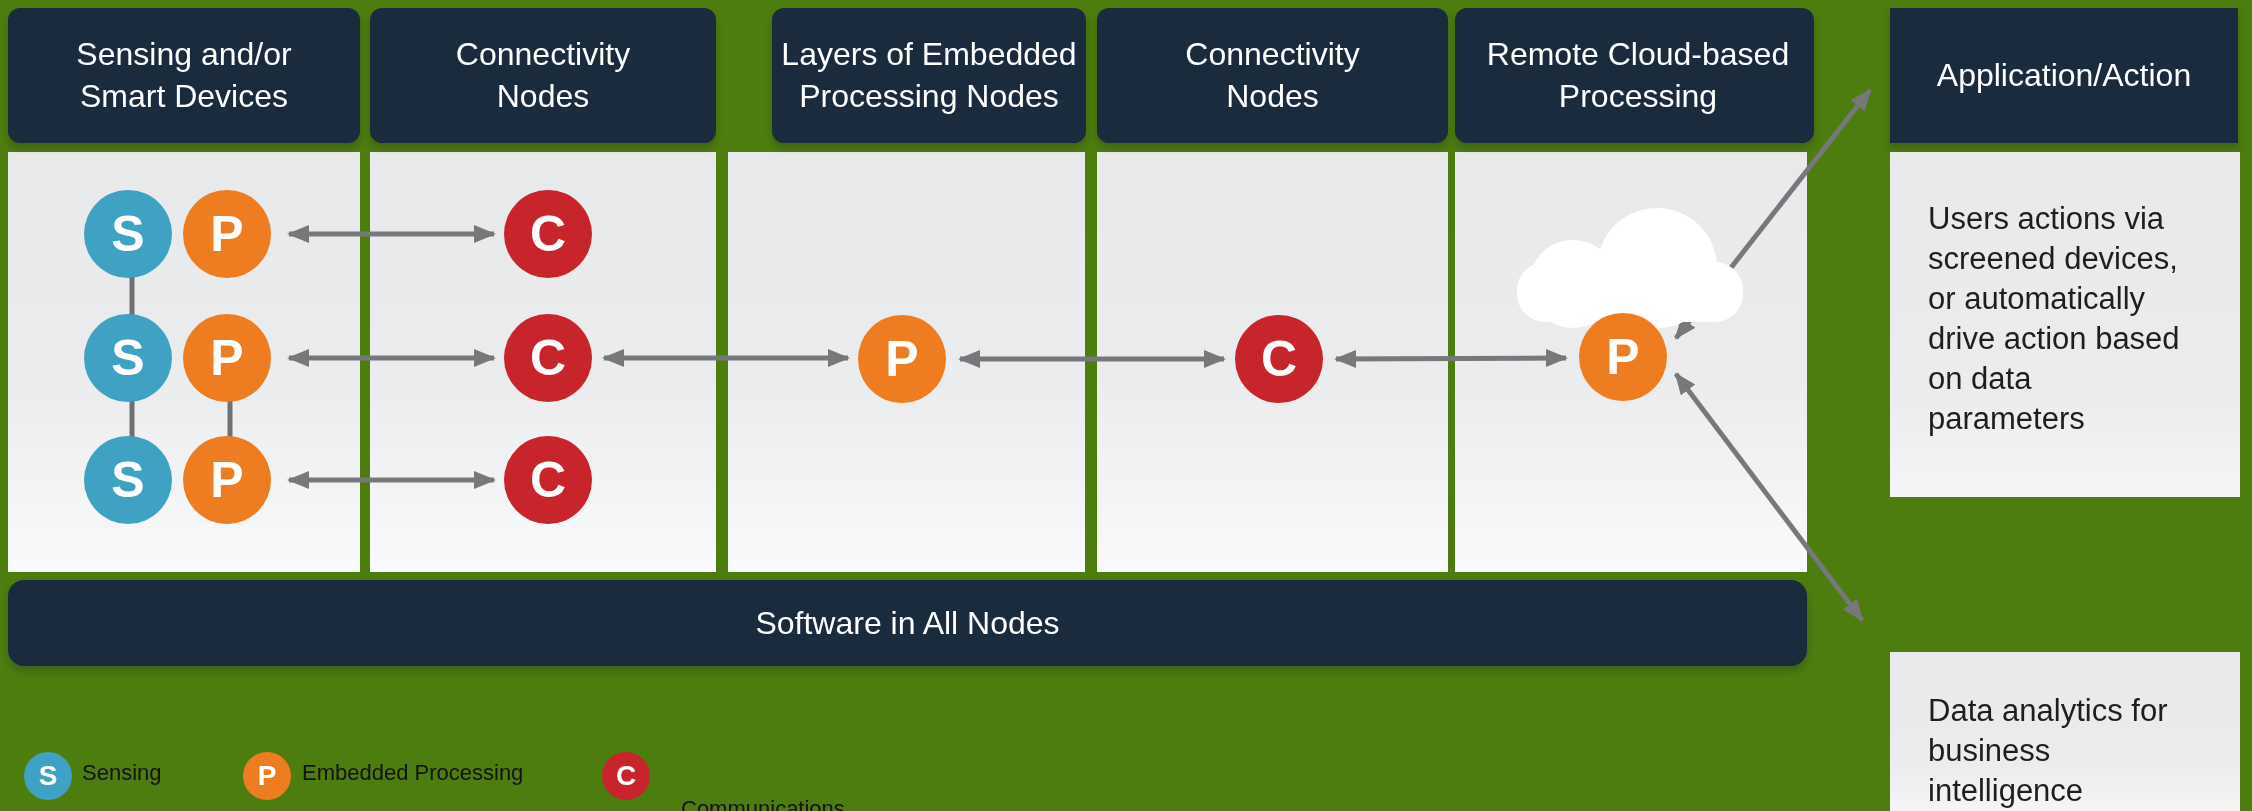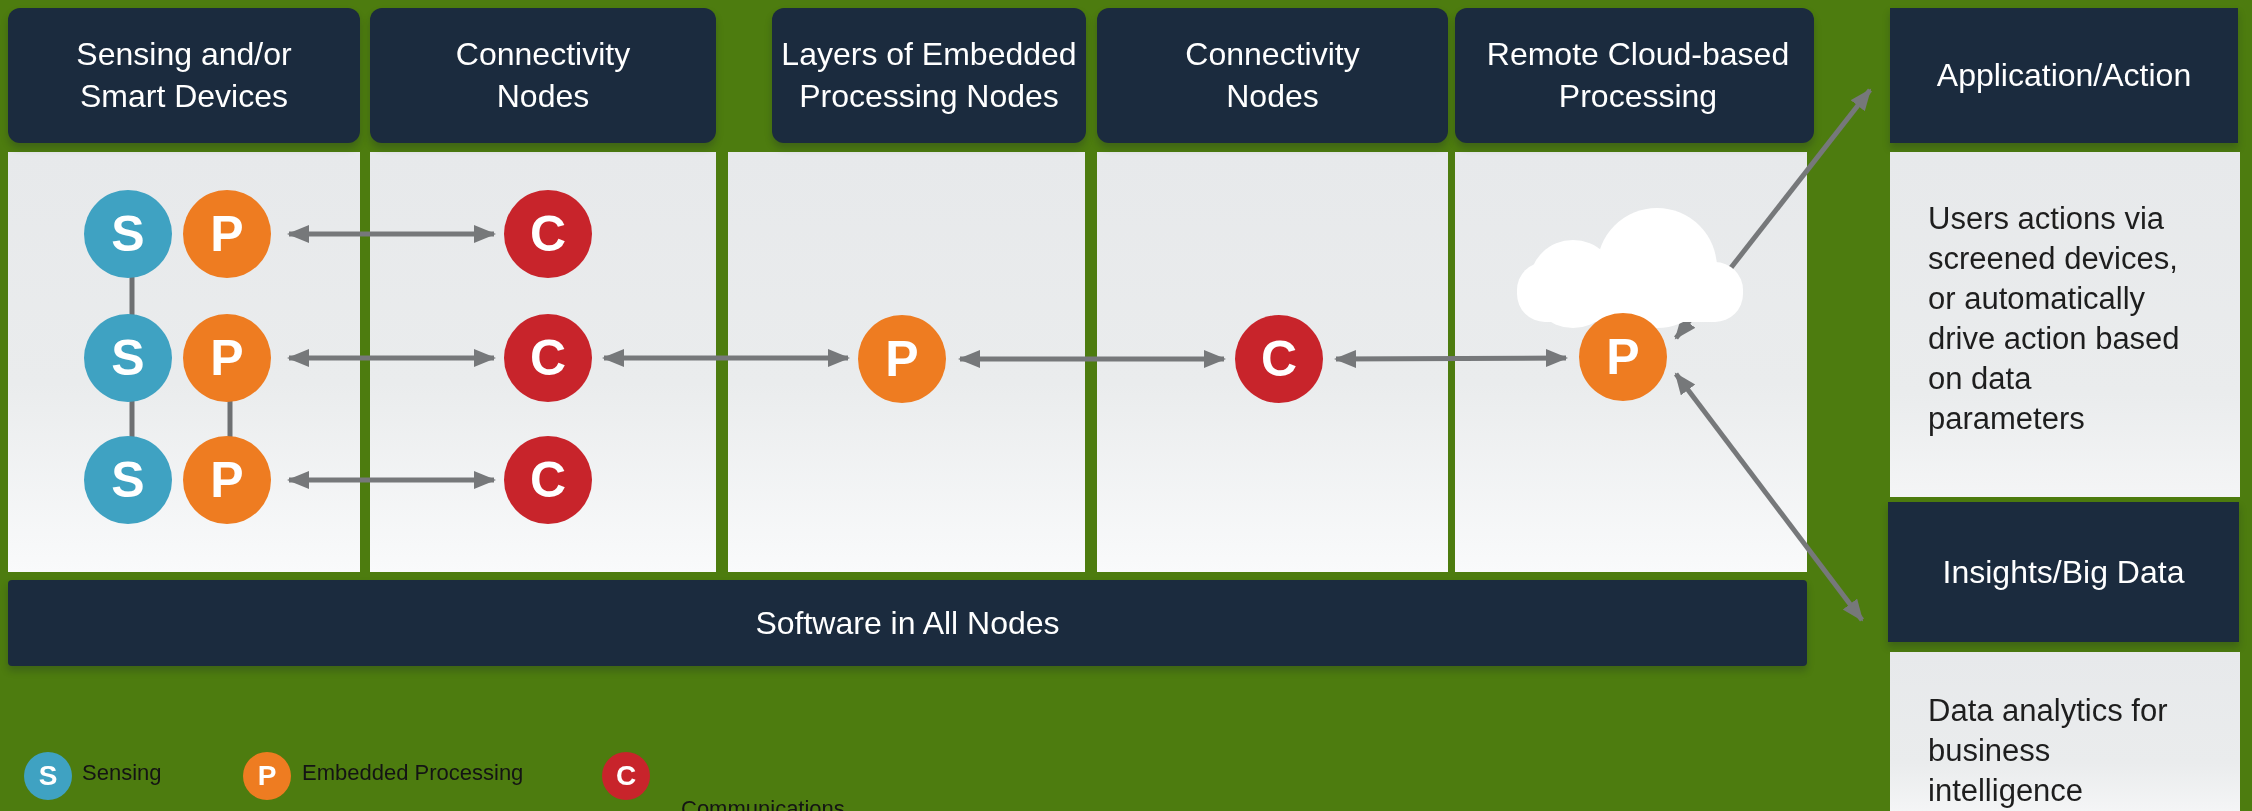--- a/index.html
+++ b/index.html
@@ -45,21 +45,21 @@
   .rp-text{
     position:absolute;left:1928px;color:#1e1e1e;font-size:31px;line-height:40px;
     white-space:pre-line;
     margin-top:27px;
   }
   .rp-text.app{top:172px;}
   .rp-text.ins{top:664px;}
   
   .banner{
     position:absolute;left:8px;top:580px;width:1799px;height:86px;background:#1b2b3e;
-    border-radius:4px;color:#fff;font-size:32px;display:flex;align-items:center;
+    border-radius:16px;color:#fff;font-size:32px;display:flex;align-items:center;
     justify-content:center;box-shadow:0 5px 7px rgba(20,30,45,0.25);
   }
   
   .node{
     position:absolute;width:88px;height:88px;border-radius:50%;color:#fff;
     font-size:50px;font-weight:bold;display:flex;align-items:center;justify-content:center;
   }
   .node.teal{background:#3fa2c2;}
   .node.orange{background:#ee7c21;}
   .node.red{background:#c8242b;}
@@ -101,21 +101,20 @@
 Processing</div>
 
   <div class="rp-box rp-app">Application/Action</div>
   <div class="rp-body app"></div>
   <div class="rp-text app">Users actions via
 screened devices,
 or automatically
 drive action based
 on data
 parameters</div>
-  <div class="rp-box rp-ins">Insights/Big Data</div>
   <div class="rp-body ins"></div>
   <div class="rp-text ins">Data analytics for
 business
 intelligence</div>
 
   <div class="banner">Software in All Nodes</div>
 
   <svg class="arrows" width="2252" height="811" viewBox="0 0 2252 811">
     <defs>
       <marker id="ahE" markerUnits="userSpaceOnUse" markerWidth="24" markerHeight="20" refX="20" refY="9" orient="auto">

